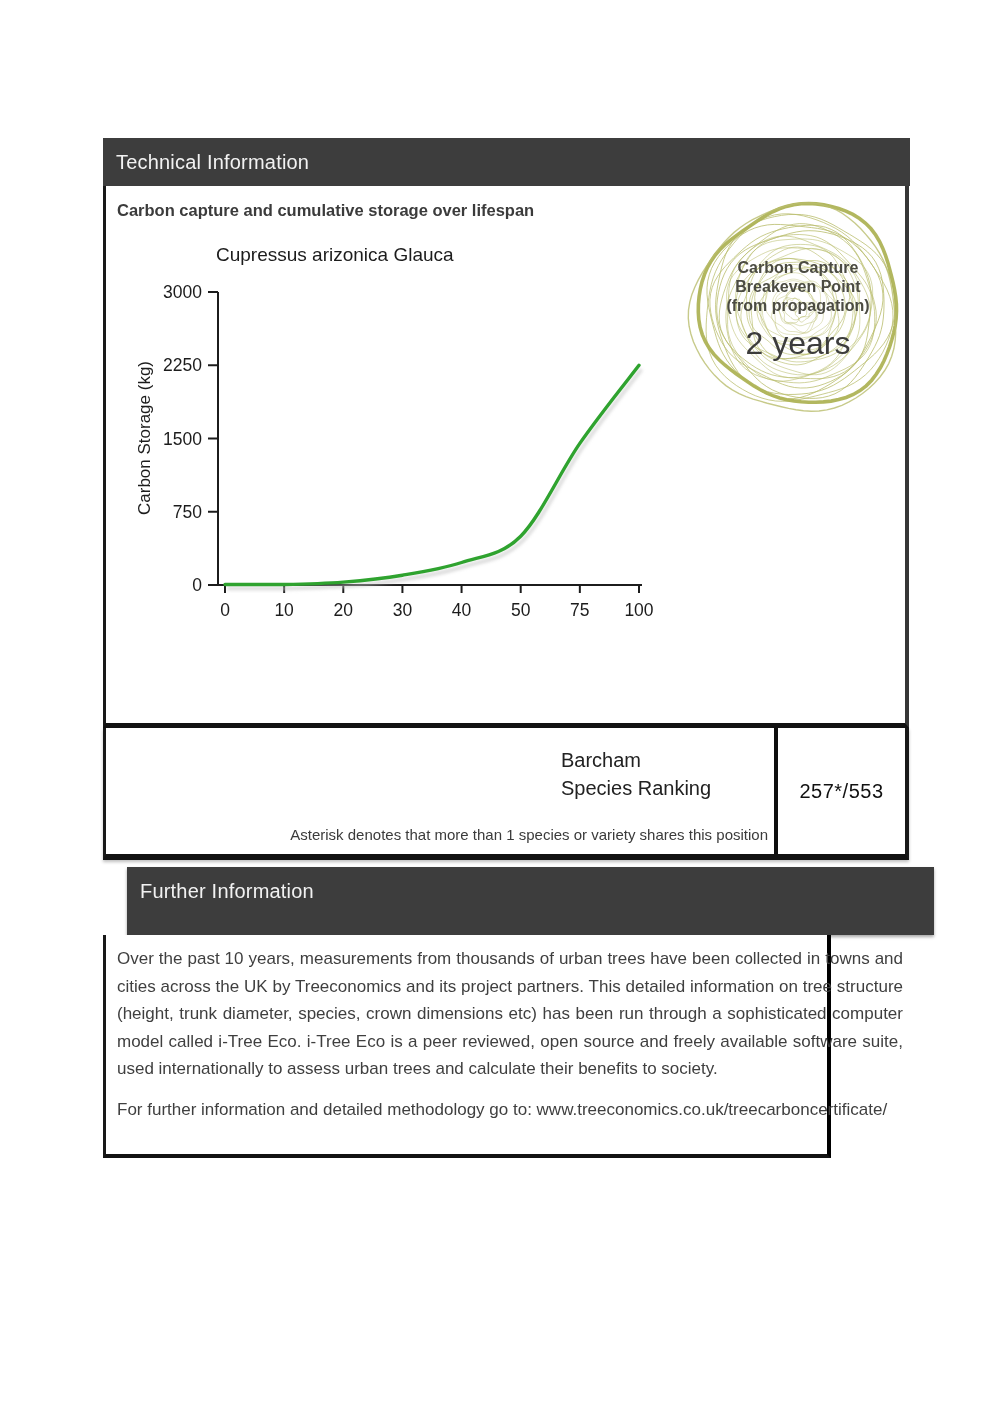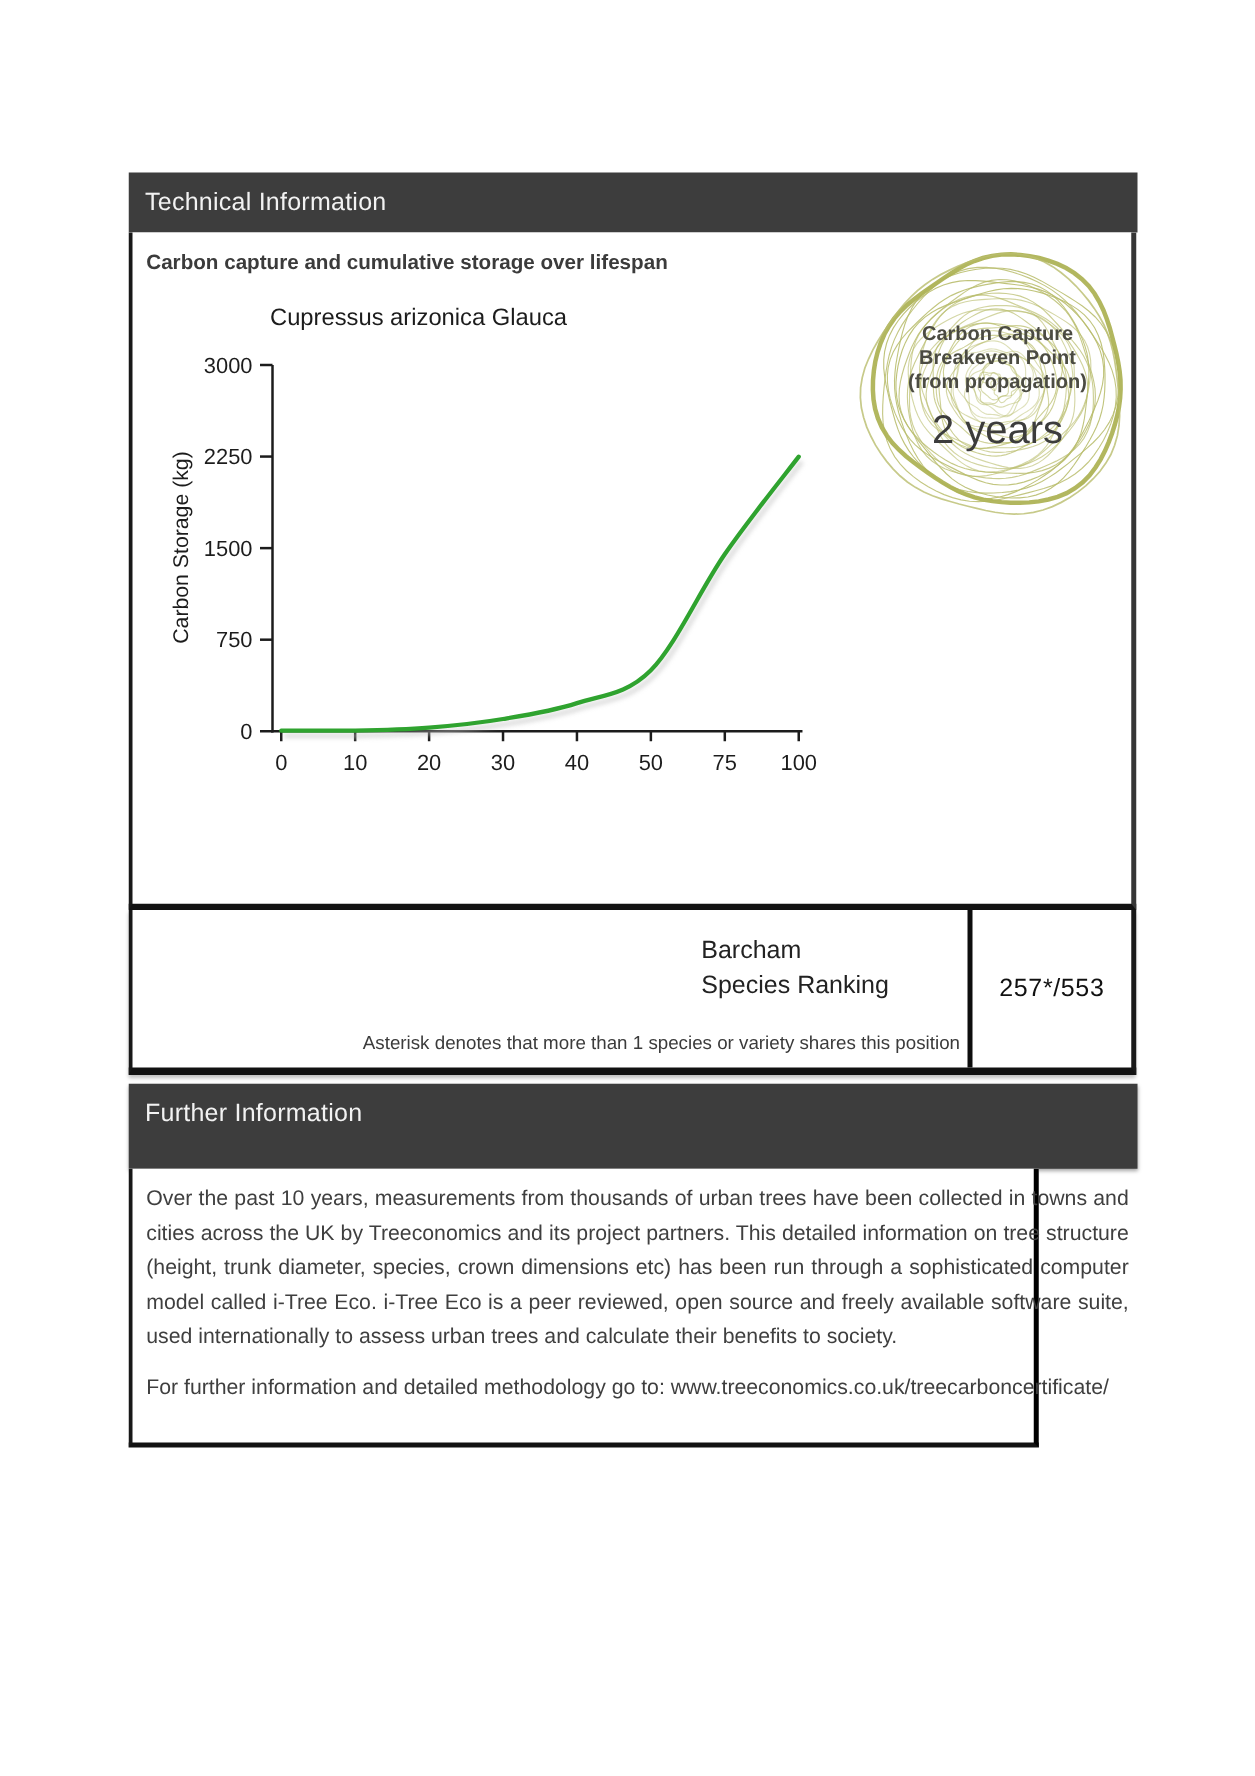--- a/index.html
+++ b/index.html
@@ -11,21 +11,21 @@
   }
   .page { position:absolute; left:0; top:0; width:1004px; height:1421px; background:#fff; }
 
   
   .bar {
     position:absolute; left:103px; width:807px; background:#3d3d3d;
     color:#f2f2f2; font-size:20px; letter-spacing:.2px;
     padding:13px 0 0 13px;
   }
   .bar-tech { top:138px; height:48px; }
-  .bar-further { top:867px; height:68px; box-shadow:0 2px 3px rgba(0,0,0,.35); }
+  .bar-further { top:867px; height:68px; box-shadow:0 2px 3px rgba(0,0,0,.35);margin-left:24px; }
 
   
   .panel-chart {
     position:absolute; left:103px; top:186px; width:806px; height:542px;
     background:#fff;
     border-left:3px solid #181818; border-right:4px solid #363636;
     border-bottom:5px solid #121212;
   }
   .section-heading {
     position:absolute; left:11px; top:15px;

